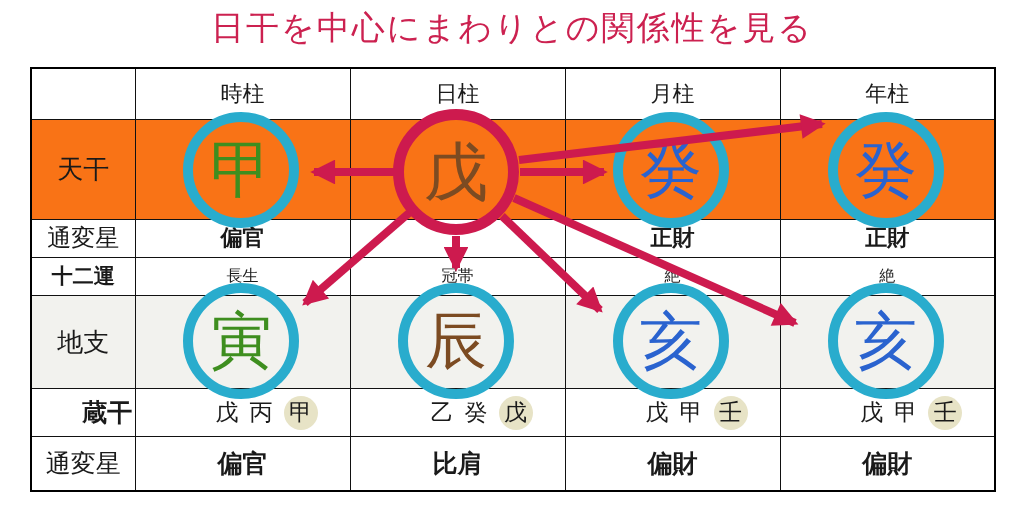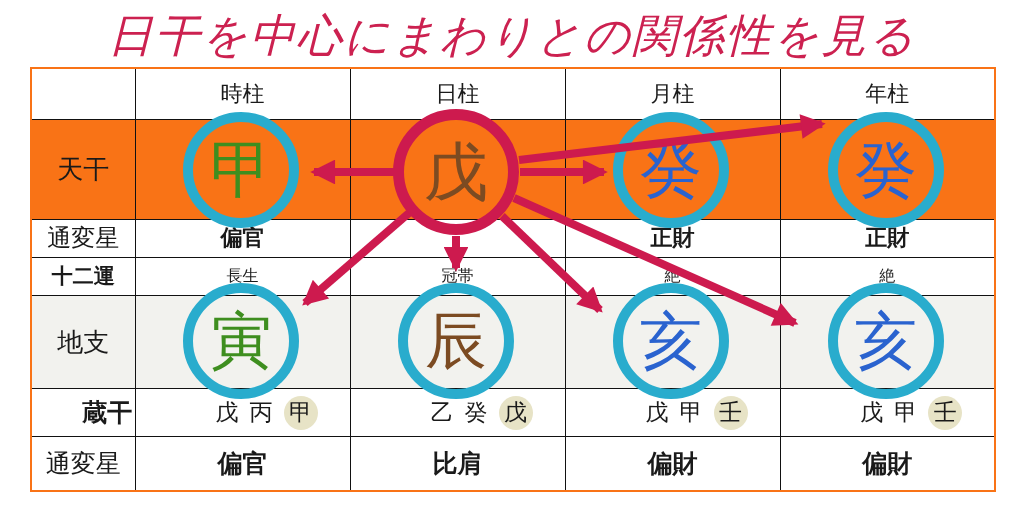--- a/index.html
+++ b/index.html
@@ -6,31 +6,30 @@
   .page{
     position:relative;
     width:1024px;height:512px;
     background:#ffffff;
     font-family:"DejaVu Serif","Liberation Serif",serif;
     overflow:hidden;
   }
   .title{
     position:absolute;top:6px;left:0;width:1024px;
     text-align:center;
-    font-size:45px;
+    font-size:33px;
     letter-spacing:2px;
     font-weight:400;
-    font-style:italic;
   }
   table.meishiki{
     position:absolute;left:30px;top:67px;
     width:964px;height:425px;
     border-collapse:collapse;
     table-layout:fixed;
-    border:2px solid #f97316;
+    border:2px solid #000000;
   }
   table.meishiki td{
     border:1px solid #111;
     text-align:center;
     vertical-align:middle;
     padding:0;
     color:#1a1a1a;
   }
   .col-label{width:104px;}
   .col-data{width:215px;}

